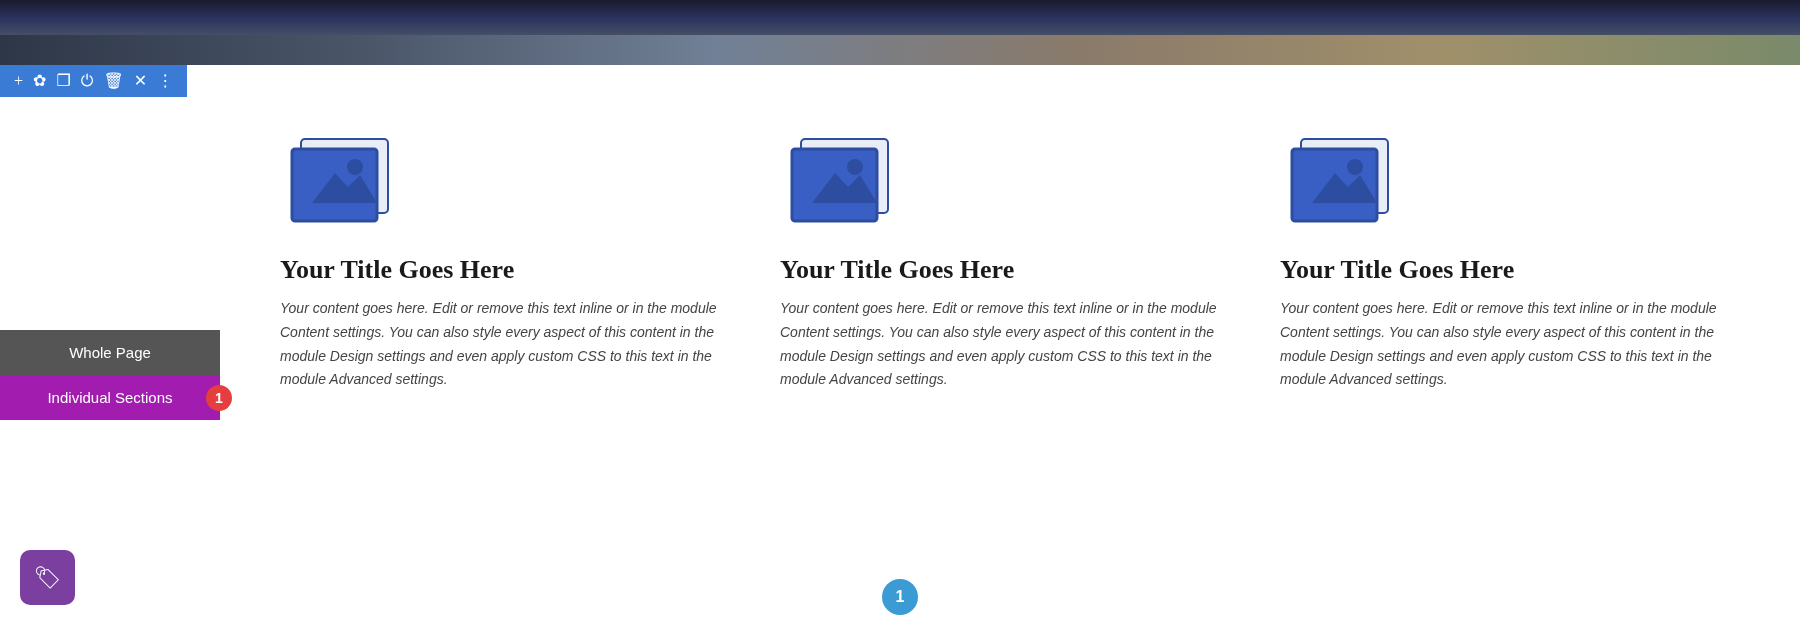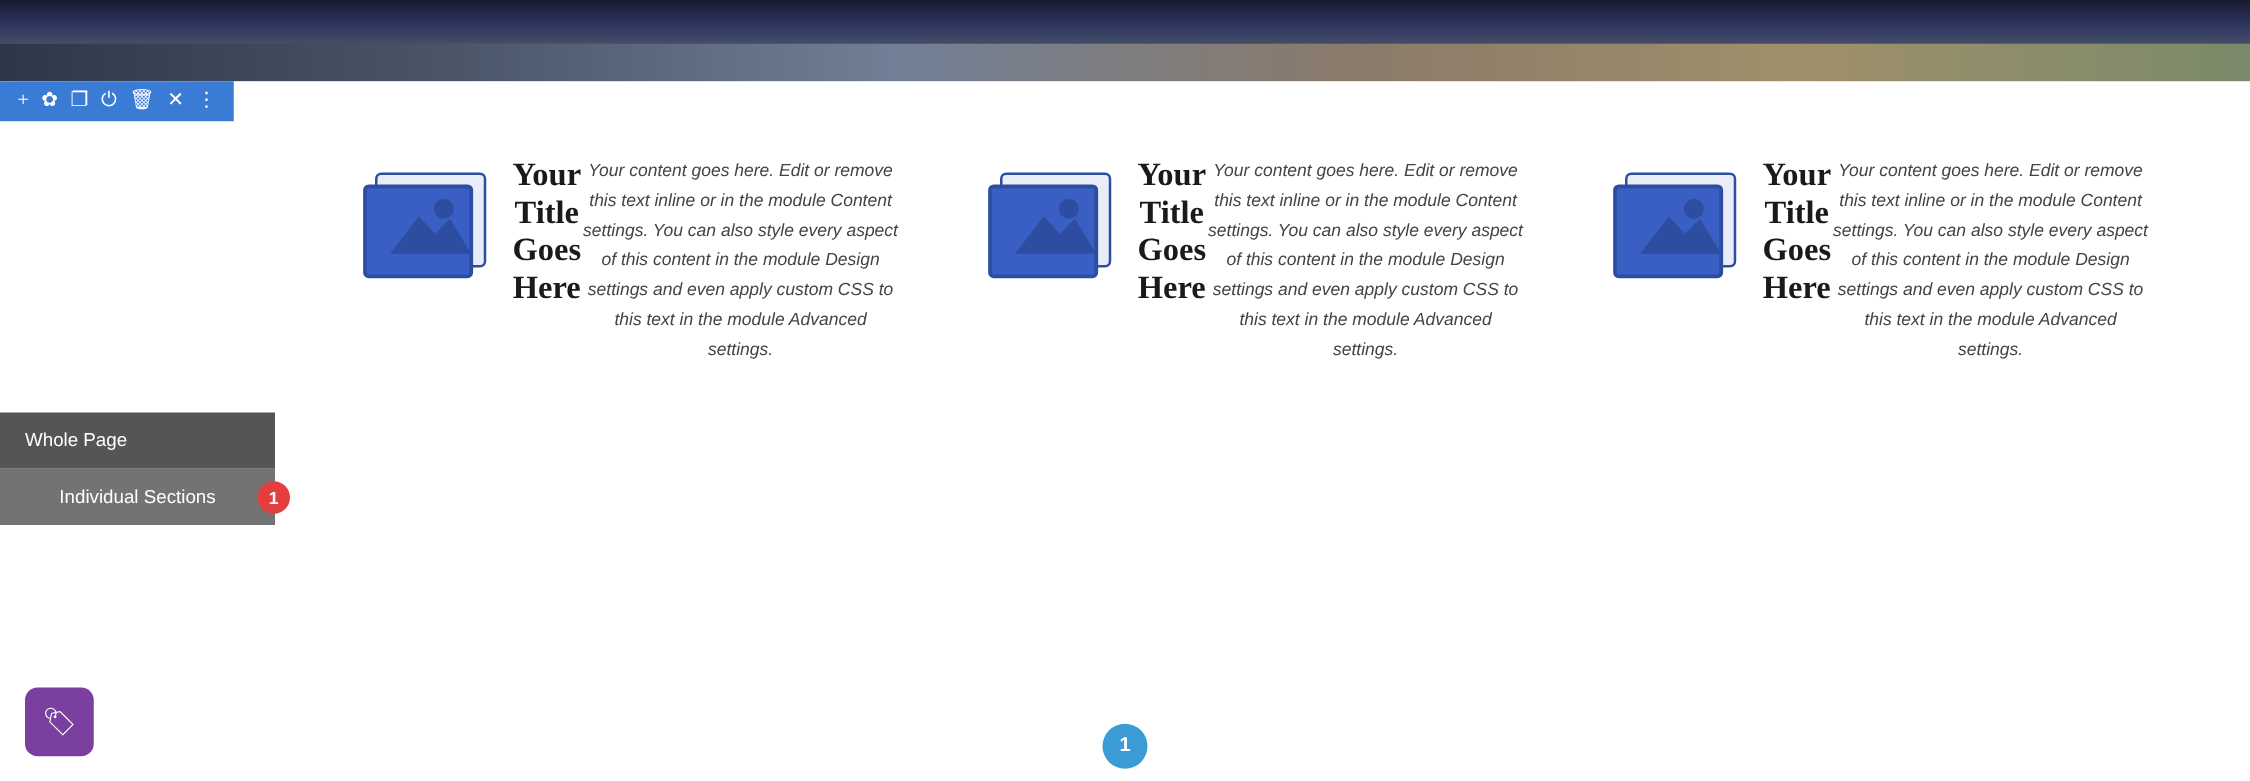--- a/index.html
+++ b/index.html
@@ -57,23 +57,22 @@
     
     .three-col {
       display: grid;
       grid-template-columns: 1fr 1fr 1fr;
       gap: 60px;
       margin-top: 10px;
     }
 
     .col-item {
       display: flex;
-      flex-direction: row;
+      flex-direction: column;
       align-items: flex-start;
-      text-align: center;
     }
 
     
     .img-placeholder {
       width: 130px;
       height: 110px;
       margin-bottom: 20px;
       position: relative;
     }
 
@@ -109,27 +108,27 @@
       width: 220px;
     }
 
     .btn-whole-page {
       background: #555;
       color: #fff;
       border: none;
       padding: 14px 20px;
       font-size: 15px;
       cursor: pointer;
-      text-align: left;
+      text-align: center;
       font-family: Arial, sans-serif;
       width: 220px;
     }
 
     .btn-individual {
-      background: #737373;
+      background: #a21caf;
       color: #fff;
       border: none;
       padding: 14px 28px;
       font-size: 15px;
       cursor: pointer;
       text-align: center;
       font-family: Arial, sans-serif;
       width: 220px;
       position: relative;
     }

